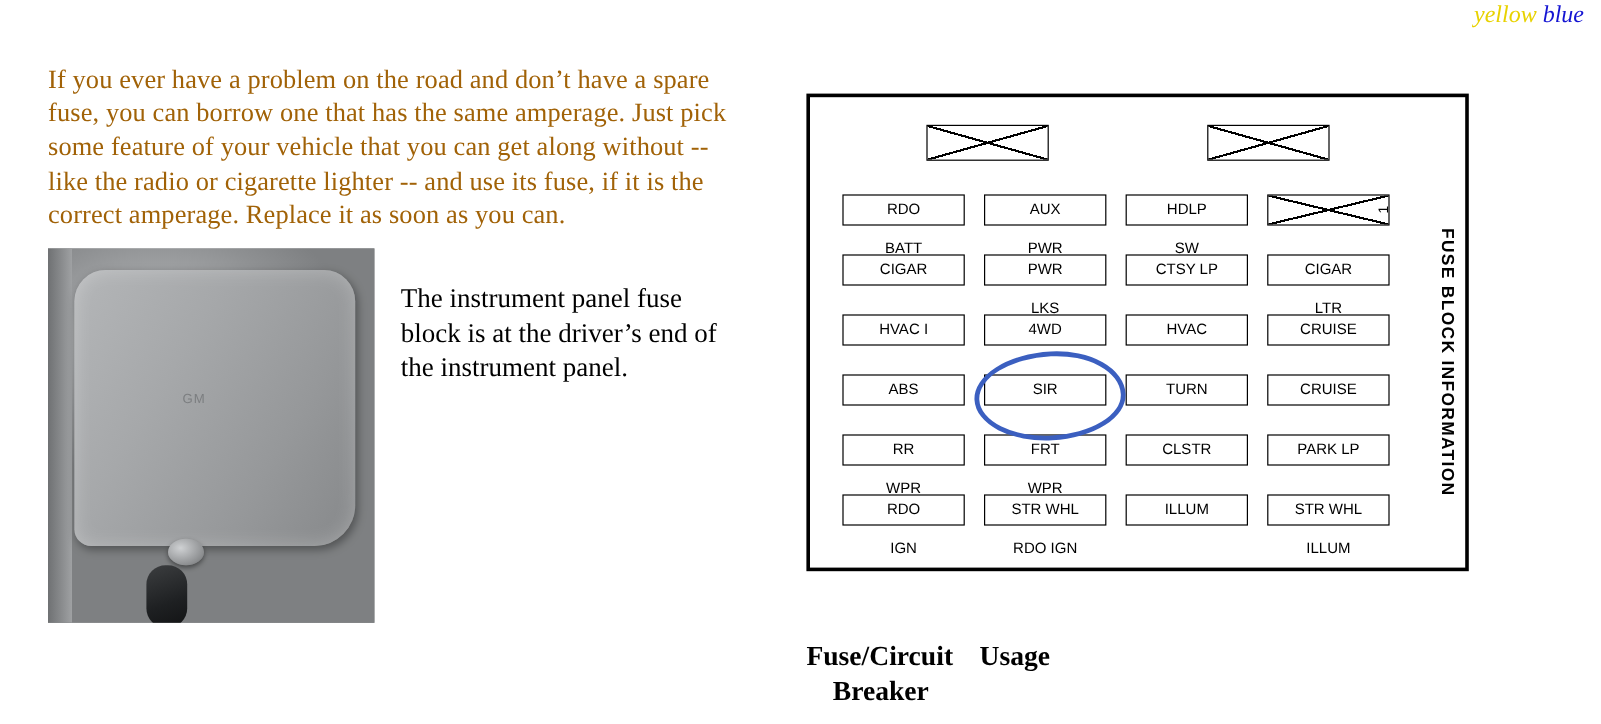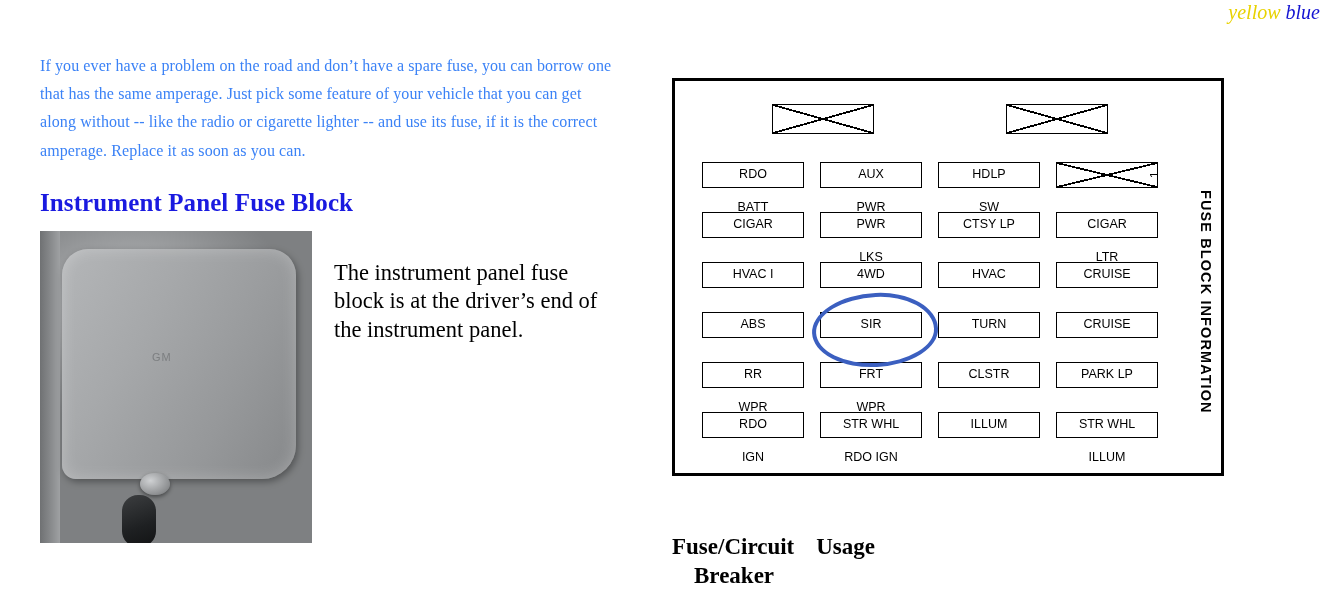--- a/index.html
+++ b/index.html
@@ -34,24 +34,24 @@
   .color-marks .blue { color: #1414d2; }
 
   
   .left-col {
     position: absolute;
     left: 40px;
     top: 52px;
     width: 580px;
   }
   .body-text {
-    font-size: 16px;
+    font-size: 22px;
     line-height: 28.2px;
     letter-spacing: 0.1px;
-    color: #3b82f6;
+    color: #a16207;
   }
   .section-heading {
     margin-top: 24px;
     font-family: "Liberation Serif", serif;
     font-weight: bold;
     font-size: 25px;
     color: #1a1ae0;
     letter-spacing: 0.1px;
   }
   .photo-row {
@@ -230,21 +230,20 @@
 <div class="page">
 
   <div class="color-marks">
     <span class="yellow">yellow</span>
     <span class="blue">blue</span>
   </div>
 
   <div class="left-col">
     <div class="body-text">If you ever have a problem on the road and don’t have a spare fuse, you can borrow one that has the same amperage. Just pick some feature of your vehicle that you can get along without -- like the radio or cigarette lighter -- and use its fuse, if it is the correct amperage. Replace it as soon as you can.</div>
 
-    <div class="section-heading">Instrument Panel Fuse Block</div>
 
     <div class="photo-row">
       <div class="photo">
         <div class="panel-edge"></div>
         <div class="door-panel"></div>
         <div class="embossed">GM</div>
         <div class="knob"></div>
         <div class="lever"></div>
       </div>
       <div class="photo-caption">The instrument panel fuse block is at the driver’s end of the instrument panel.</div>

